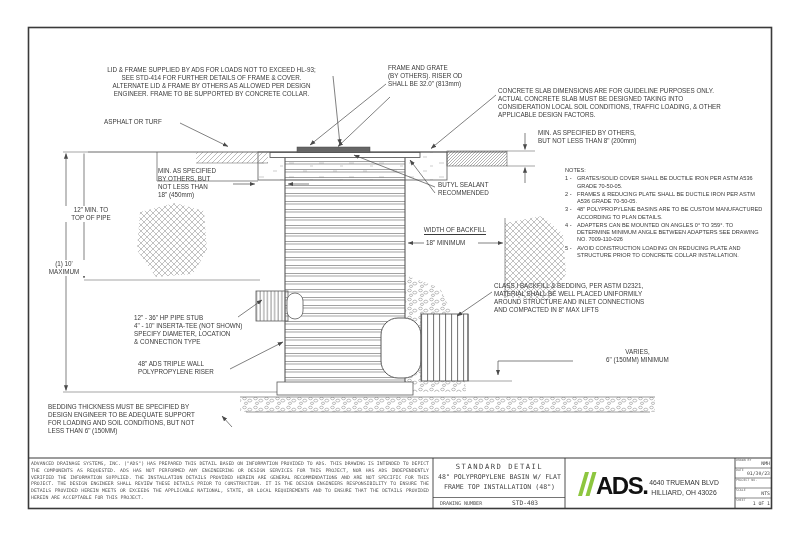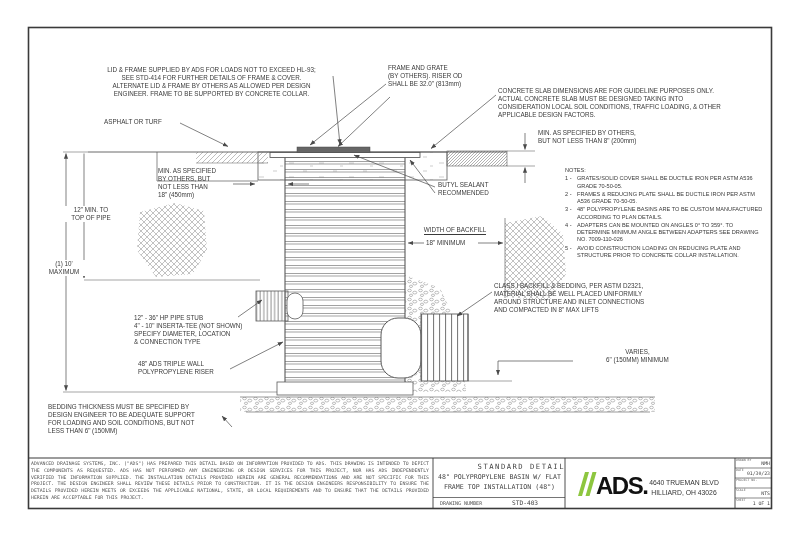--- a/index.html
+++ b/index.html
@@ -11,21 +11,21 @@
   .bgw{background:#fff;}
   .dimtxt{position:absolute;font-size:6.3px;color:#3a3a3a;background:#fff;padding:0 2px;white-space:pre;}
   .ul{border-bottom:0.6px solid #3a3a3a;padding-bottom:1px;}
   .notes{position:absolute;left:565px;top:167px;width:202px;font-size:5.6px;line-height:1.3;color:#3a3a3a;}
   .note-row{display:flex;margin-top:1px;}
   .note-num{width:12px;flex:none;}
   .note-txt{flex:1;}
   .disclaimer{position:absolute;left:31px;top:461px;width:398px;height:45px;
               font-family:"DejaVu Sans Mono",monospace;font-size:4.8px;line-height:1.42;
               color:#555;text-align:justify;letter-spacing:0;}
-  .tb-heading{position:absolute;left:434px;top:462px;width:131px;text-align:right;
+  .tb-heading{position:absolute;left:434px;top:462px;width:131px;text-align:center;
               font-family:"DejaVu Sans Mono",monospace;font-size:7.2px;letter-spacing:1.5px;color:#444;}
   .tb-title{position:absolute;left:434px;top:473px;width:131px;text-align:center;
             font-family:"DejaVu Sans Mono",monospace;font-size:6.6px;line-height:1.5;color:#444;white-space:pre-line;}
   .tb-dwgnum-lbl{position:absolute;left:440px;top:500px;font-family:"DejaVu Sans Mono",monospace;font-size:5px;color:#555;}
   .tb-dwgnum-val{position:absolute;left:512px;top:499px;font-family:"DejaVu Sans Mono",monospace;font-size:6.2px;color:#444;}
   .tb-address{position:absolute;left:640px;top:478px;width:88px;text-align:center;
               font-size:6.8px;line-height:1.45;color:#333;white-space:pre-line;}
   .info-row{position:absolute;left:735px;width:37px;height:10px;}
   .info-lbl{position:absolute;left:1px;top:0px;font-size:3.2px;color:#666;
             font-family:"DejaVu Sans Mono",monospace;}

